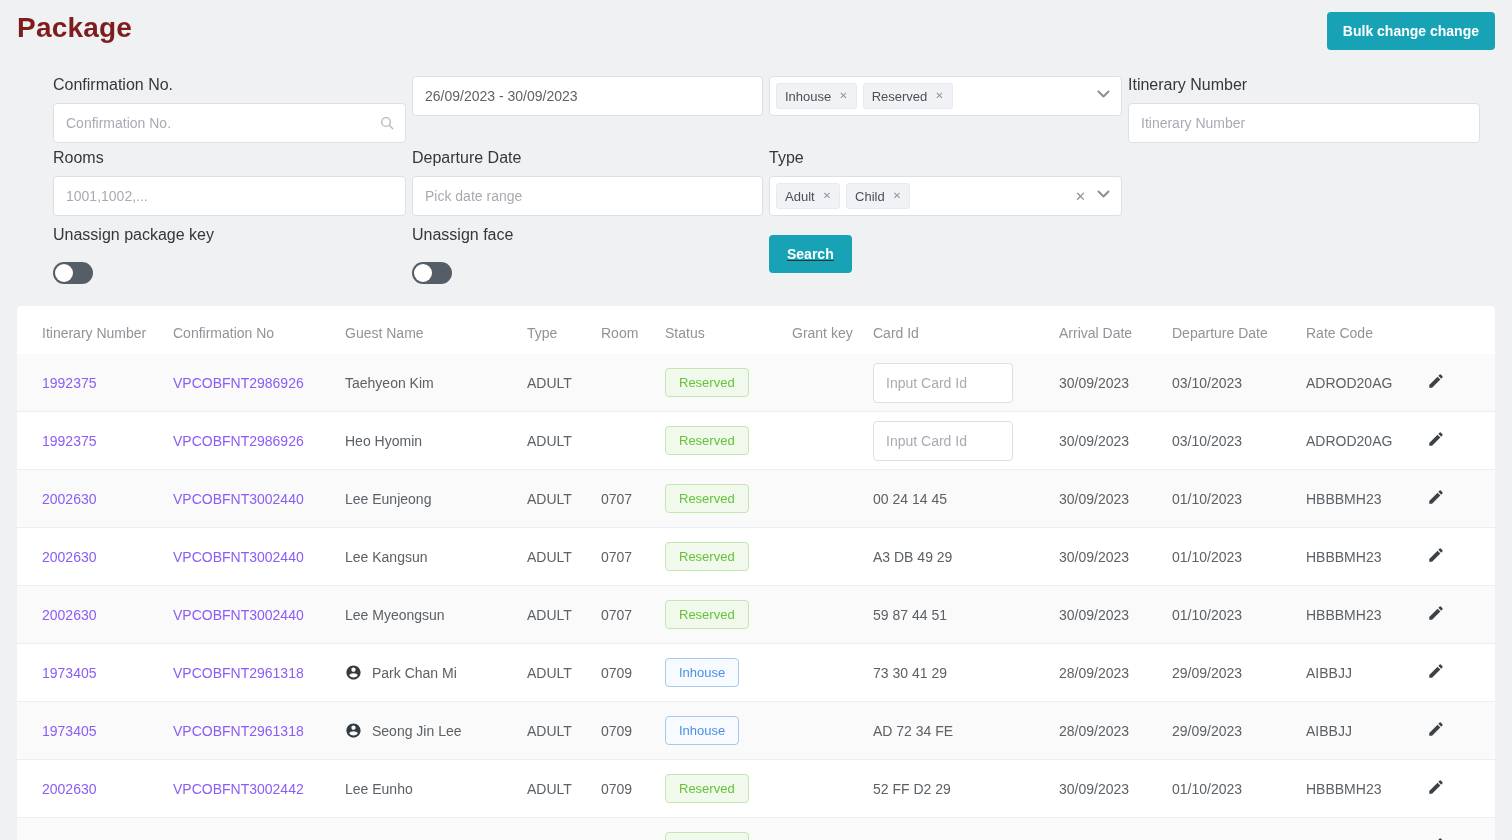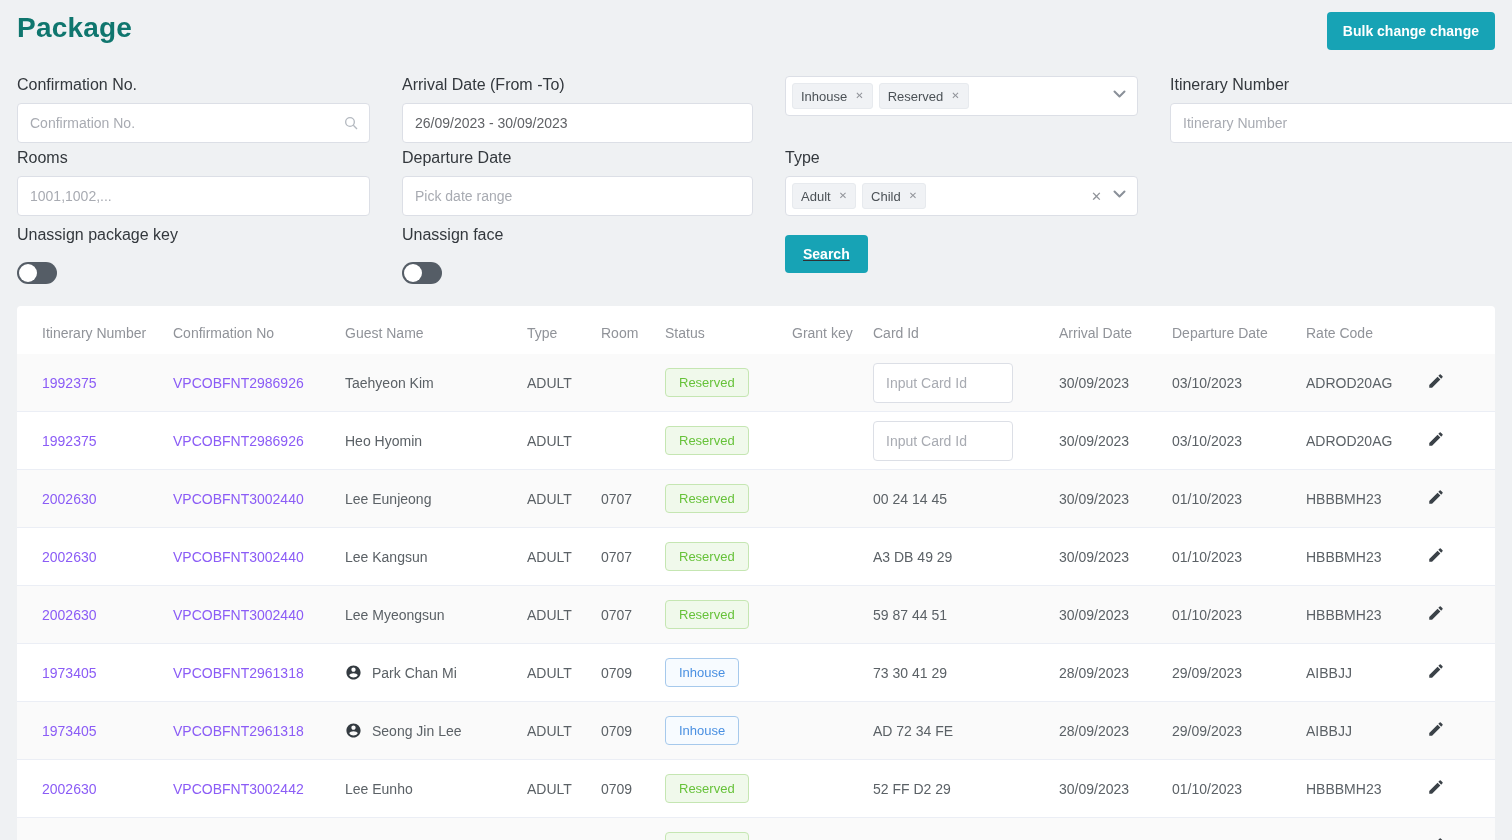--- a/index.html
+++ b/index.html
@@ -6,29 +6,29 @@
   html,body { width:1512px; height:840px; overflow:hidden; }
   body {
     background:#eff1f3;
     font-family:"Liberation Sans", sans-serif;
     color:#303133;
   }
   .page { padding:0 17px; }
 
   
   .header-row { display:flex; justify-content:space-between; align-items:flex-start; padding-top:12px; }
-  .page-title { font-size:28px; font-weight:600; color:#0f766e; letter-spacing:.2px; }
+  .page-title { font-size:28px; font-weight:600; color:#7f1d1d; letter-spacing:.2px; }
   .btn-teal {
     background:#17a3b5; color:#fff; border:none; border-radius:4px;
     height:38px; padding:0 16px; font-size:14px; font-weight:700;
     font-family:"Liberation Sans", sans-serif; cursor:pointer;
   }
 
   
-  .filter-row { display:grid; grid-template-columns:353px 351px 353px 352px; column-gap:32px; margin-top:6px; }
+  .filter-row { display:grid; grid-template-columns:353px 351px 353px 352px; column-gap:6px; margin-top:6px;margin-left:36px; }
   .filter-row.first { margin-top:26px; }
   .filter-row.third { margin-top:10px; }
   .field-label { font-size:16px; color:#33383d; margin-bottom:9px; display:block; }
   .input-wrap { position:relative; }
   .text-input {
     width:100%; height:40px; border:1px solid #dcdfe6; border-radius:4px;
     padding:0 12px; font-size:14px; color:#606266; background:#fff;
     font-family:"Liberation Sans", sans-serif; outline:none;
   }
   .text-input::placeholder { color:#a8abb2; }
@@ -111,21 +111,20 @@
         <input class="text-input with-icon" placeholder="Confirmation No." style="">
         <span class="input-icon-right">
           <svg viewBox="0 0 24 24" width="16" height="16" fill="none" stroke="#b4b9c0" stroke-width="2">
             <circle cx="10.5" cy="10.5" r="6.5"></circle>
               <line x1="15.5" y1="15.5" x2="21" y2="21"></line>
           </svg>
         </span>
       </div>
     </div>
     <div class="field">
-      <span class="field-label">Arrival Date (From -To)</span>
       <div class="input-wrap">
         <input class="text-input" value="26/09/2023 - 30/09/2023" style="">
       </div>
     </div>
     <div class="field">
       <div class="select-box">
         <span class="tag">
           <span>Inhouse</span>
           <span class="tag-x">✕</span>
         </span>

